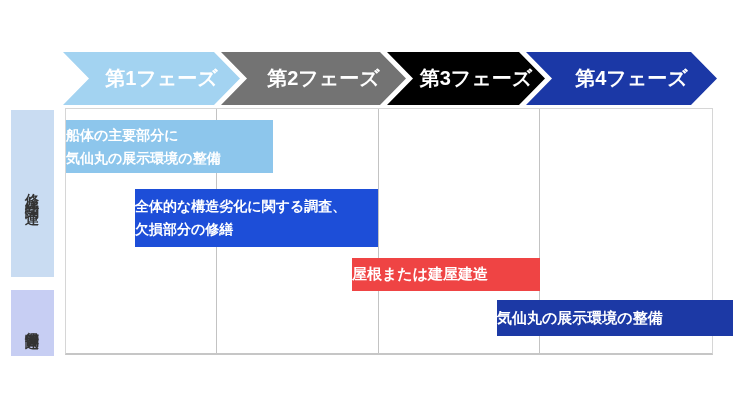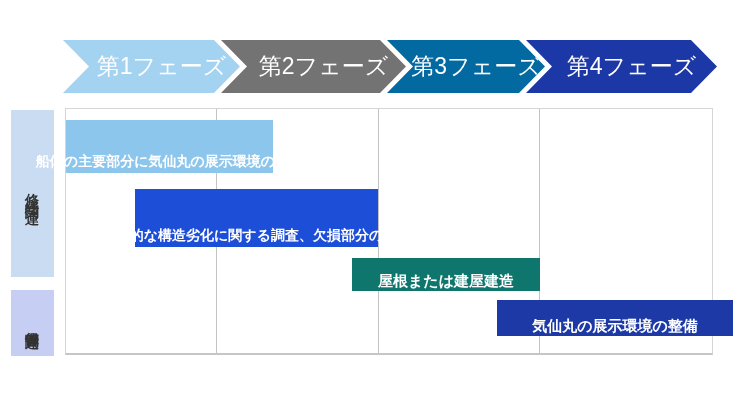--- a/index.html
+++ b/index.html
@@ -3,29 +3,29 @@
 <meta charset="utf-8">
 <style>
   html,body { margin:0; padding:0; background:#ffffff; }
   .canvas {
     position:relative; width:736px; height:414px; background:#ffffff;
     font-family:"Liberation Sans","DejaVu Sans",sans-serif; overflow:hidden;
   }
 
   
   .arrow {
-    position:absolute; top:40px; height:53px;
+    position:absolute; top:52px; height:53px;
     display:flex; align-items:center; justify-content:center;
     padding-left:20px; box-sizing:border-box;
-    color:#fff; font-weight:normal; font-size:23px; white-space:nowrap;
+    color:#fff; font-weight:bold; font-size:20px; white-space:nowrap;
     clip-path:polygon(26px 50%, 0 0, calc(100% - 26px) 0, 100% 50%, calc(100% - 26px) 100%, 0 100%);
   }
   .a1 { left:63px;  width:177px; background:#A3D3F1; }
   .a2 { left:221px; width:185px; background:#737373; }
-  .a3 { left:387px; width:158px; background:#0369a1; }
+  .a3 { left:387px; width:158px; background:#000000; }
   .a4 { left:526px; width:191px; background:#1B38A6;text-align:center; }
 
   
   .grid {
     position:absolute; left:65px; top:108px; width:648px; height:247px;
     border:1px solid #D6D6D6; border-bottom:2px solid #C6C6C6; box-sizing:border-box;
   }
   .vline { position:absolute; top:0; bottom:0; width:1px; background:#C3C3C3; }
   .v1 { left:150px; } .v2 { left:312px; } .v3 { left:473px; }
 
@@ -34,27 +34,27 @@
     position:absolute; left:11px; width:43px;
     writing-mode:vertical-rl; text-orientation:upright;
     display:flex; align-items:center; justify-content:center;
     font-weight:bold; font-size:14px; color:#333333;
   }
   .repair  { top:110px; height:167px; background:#C9DCF2; letter-spacing:6px; }
   .storage { top:290px; height:66px;  background:#C7CEF3; letter-spacing:1px; }
 
   
   .bar {
-    position:absolute; display:flex; flex-direction:row;
-    align-items:flex-end; justify-content:center;
+    position:absolute; display:flex; flex-direction:column;
+    align-items:flex-start; justify-content:center;
     color:#ffffff; font-weight:bold; text-align:center; white-space:nowrap;
   }
   .bar1 { left:66px;  top:120px; width:207px; height:53px; background:#8DC6EC; font-size:14px; line-height:23px; }
   .bar2 { left:135px; top:189px; width:243px; height:58px; background:#1d4ed8; font-size:14px; line-height:23px; }
-  .bar3 { left:352px; top:258px; width:188px; height:33px; background:#0f766e; font-size:15px; }
+  .bar3 { left:352px; top:258px; width:188px; height:33px; background:#ef4444; font-size:15px; }
   .bar4 { left:497px; top:300px; width:236px; height:36px; background:#1C39A5; font-size:15px; }
 </style>
 </head>
 <body>
 
 <div class="canvas">
 
   <div class="arrow a1">
     <span>第1フェーズ</span>
   </div>

